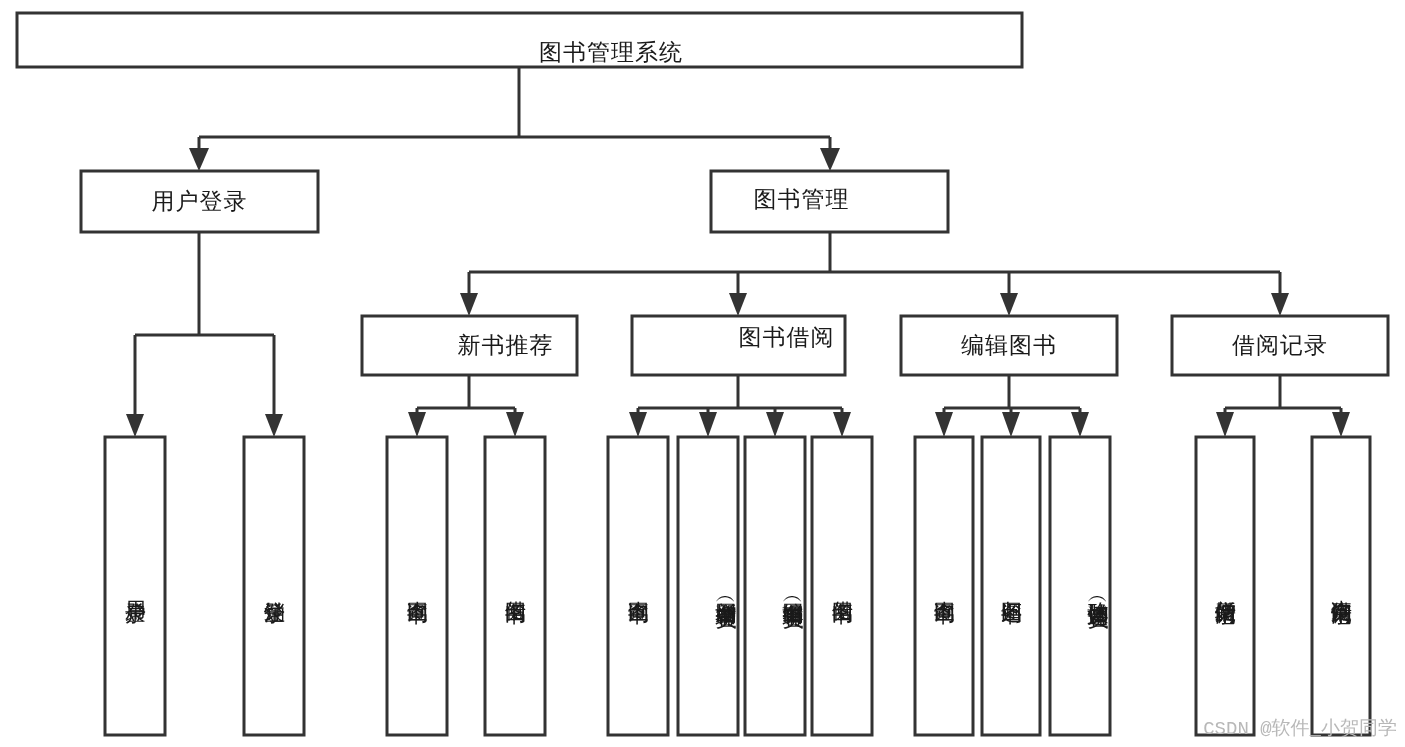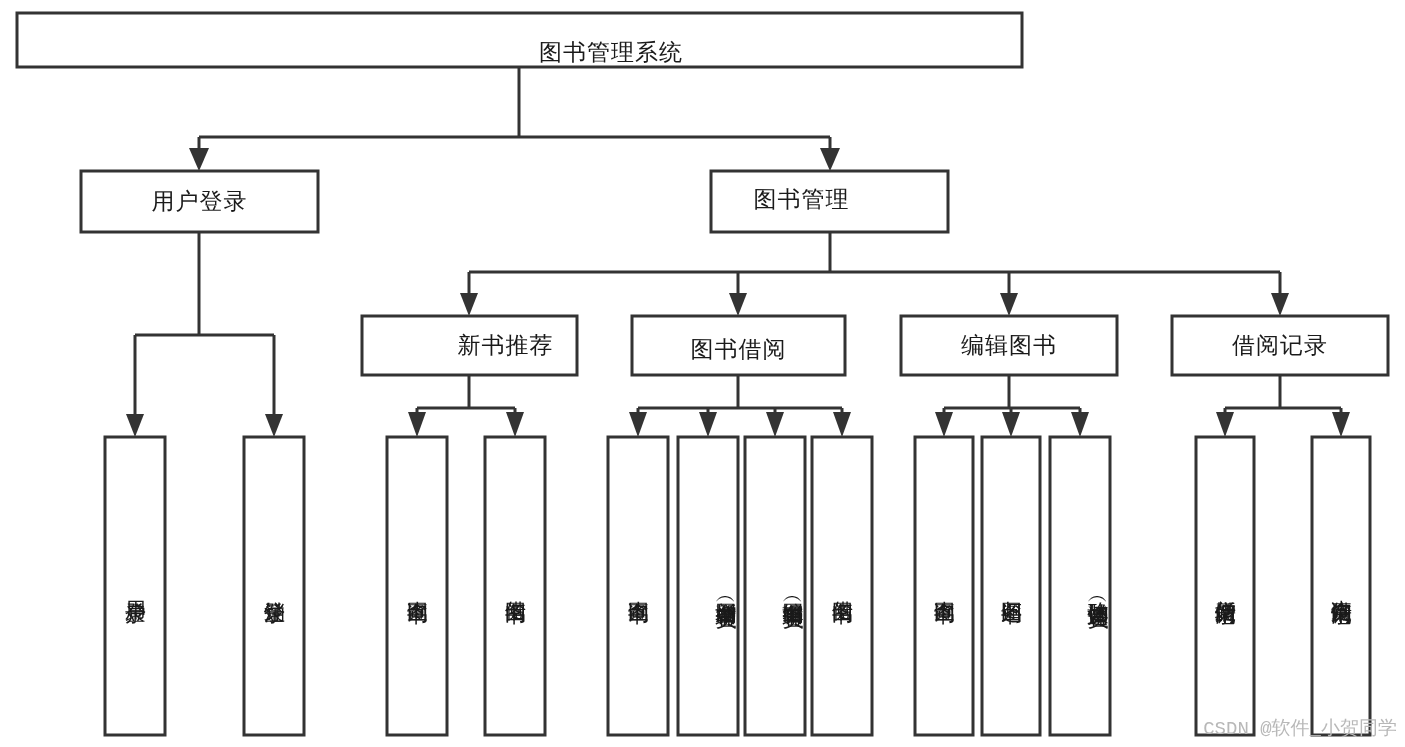--- a/index.html
+++ b/index.html
@@ -184,21 +184,21 @@
     <rect class="node-box" x="1196" y="437" width="58" height="298"></rect>
     <rect class="node-box" x="1312" y="437" width="58" height="298"></rect>
   </svg>
 
   <div class="hlabel" style="left:17px; top:13px; width:1188px; height:54px;margin-top:12px;">图书管理系统</div>
 
   <div class="hlabel" style="left:81px; top:171px; width:237px; height:61px;">用户登录</div>
   <div class="hlabel" style="left:683px; top:171px; width:237px; height:57px;">图书管理</div>
 
   <div class="hlabel" style="left:362px; top:316px; width:215px; height:59px;padding-left:36px;">新书推荐</div>
-  <div class="hlabel" style="left:632px; top:328px; width:213px; height:43px;">图书借阅</div>
+  <div class="hlabel" style="left:632px; top:316px; width:213px; height:43px;padding-left:48px;">图书借阅</div>
   <div class="hlabel" style="left:901px; top:316px; width:216px; height:59px;">编辑图书</div>
   <div class="hlabel" style="left:1172px; top:316px; width:216px; height:59px;text-align:right;">借阅记录</div>
 
   <div class="vlabel" style="left:105px; top:437px; width:60px; height:298px;">用户登录</div>
   <div class="vlabel" style="left:244px; top:437px; width:60px; height:298px;">注销登录</div>
   <div class="vlabel" style="left:387px; top:437px; width:60px; height:298px;">查询图书</div>
   <div class="vlabel" style="left:485px; top:437px; width:60px; height:298px;">借阅图书</div>
   <div class="vlabel" style="left:608px; top:437px; width:60px; height:298px;">查询图书</div>
   <div class="vlabel" style="left:678px; top:437px; width:60px; height:298px; align-items:flex-start; padding-top:6px; box-sizing:border-box;">新增图书（管理员）</div>
   <div class="vlabel" style="left:745px; top:437px; width:60px; height:298px; align-items:flex-start; padding-top:6px; box-sizing:border-box;">编辑图书（管理员）</div>

